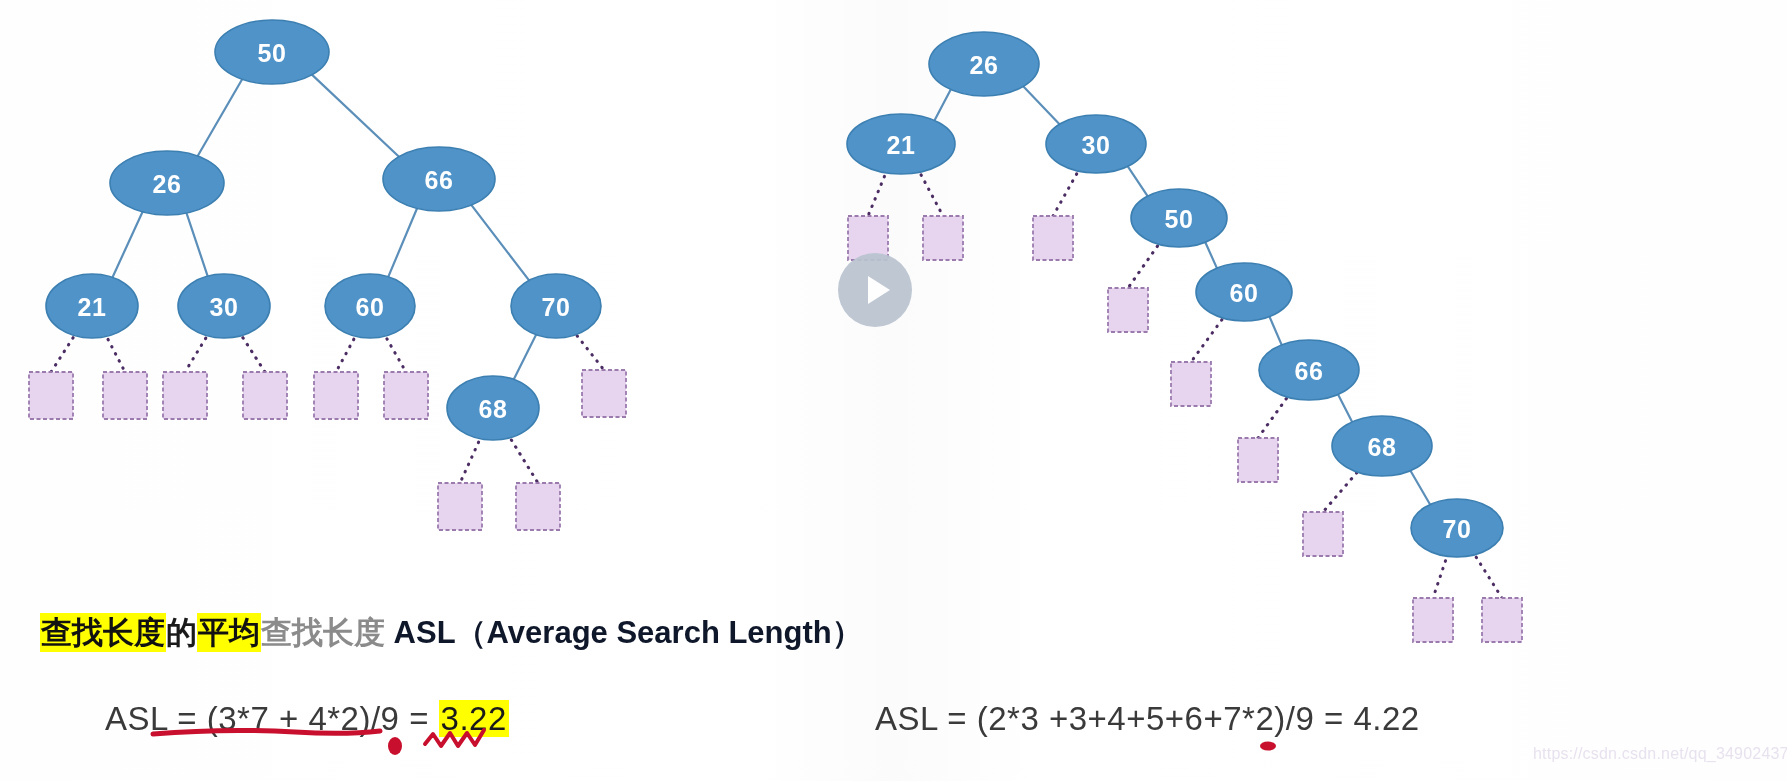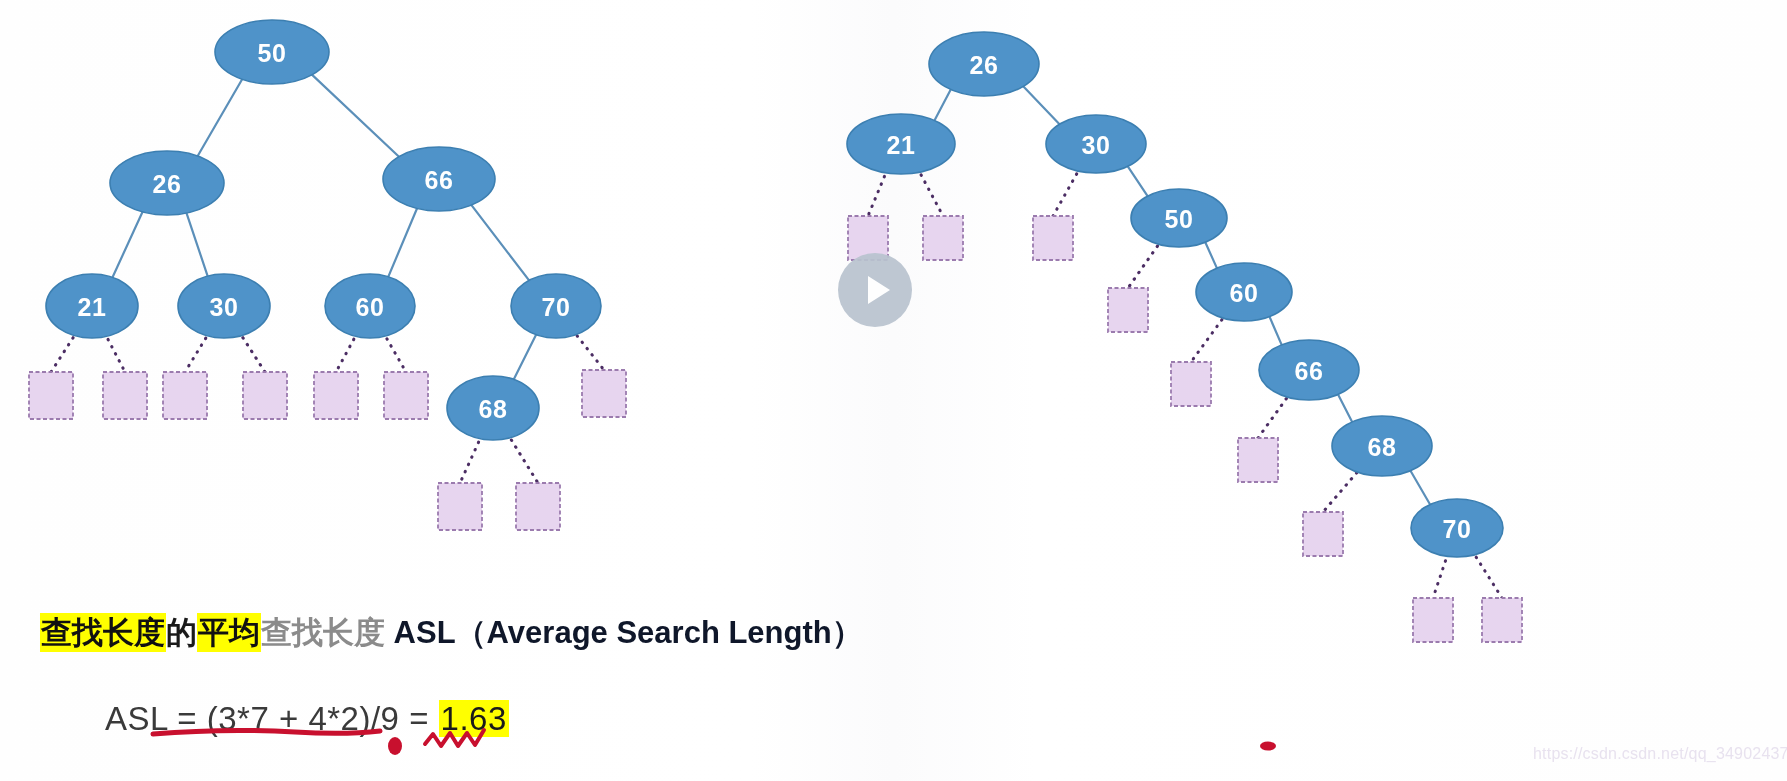--- a/index.html
+++ b/index.html
@@ -304,29 +304,32 @@
 
   <div id="play-overlay">
     <div class="tri"></div>
   </div>
 
   <div class="cap-line" id="caption-cn">
     <span class="hl">查找长度</span><span class="dark">的</span><span class="hl">平均</span><span>查找长度</span><span class="eng"> ASL（Average Search Length）</span>
   </div>
 
   <div class="formula" id="formula-left">
-    <span>ASL = (3*7 + 4*2)/9 = </span><span class="res-hl">1.63</span>
+    <span>ASL = (3*7 + 4*2)/9 = </span><span class="res-hl">3.22</span>
   </div>
 
   <svg id="annot-left" viewBox="0 0 400 70">
     <path d="M 58 44 Q 130 38 200 42 Q 250 45 285 41" stroke="#c8102e" stroke-width="5" fill="none" stroke-linecap="round"></path>
     <ellipse cx="300" cy="56" rx="7" ry="9" fill="#c8102e"></ellipse>
     <path d="M 330 54 l 8 -10 l 8 12 l 9 -13 l 8 13 l 9 -13 l 8 12 l 9 -15" stroke="#c8102e" stroke-width="4" fill="none" stroke-linecap="round" stroke-linejoin="round"></path>
   </svg>
 
+  <div class="formula" id="formula-right">
+    <span>ASL = (2*3 +3+4+5+6+7*2)/9 = </span><span>4.22</span>
+  </div>
 
   <svg id="annot-right" viewBox="0 0 140 60">
     <ellipse cx="38" cy="46" rx="8" ry="4.5" fill="#c8102e"></ellipse>
   </svg>
 
   <div id="watermark">https://csdn.csdn.net/qq_34902437</div>
 
 </div>
 
 </body></html>

